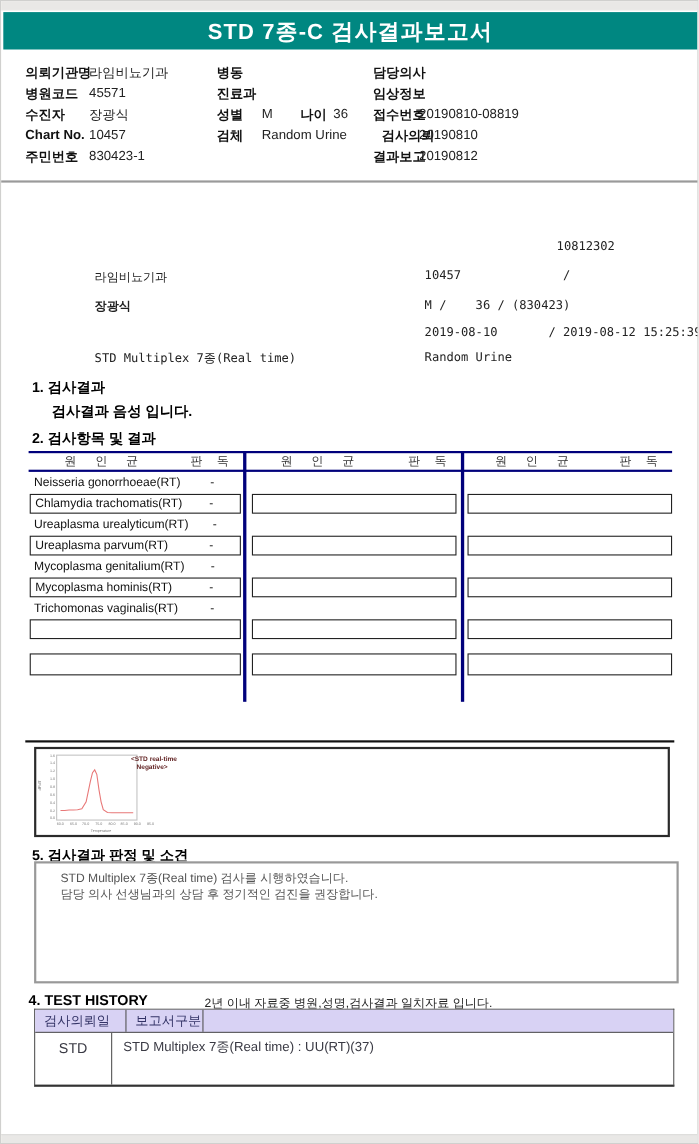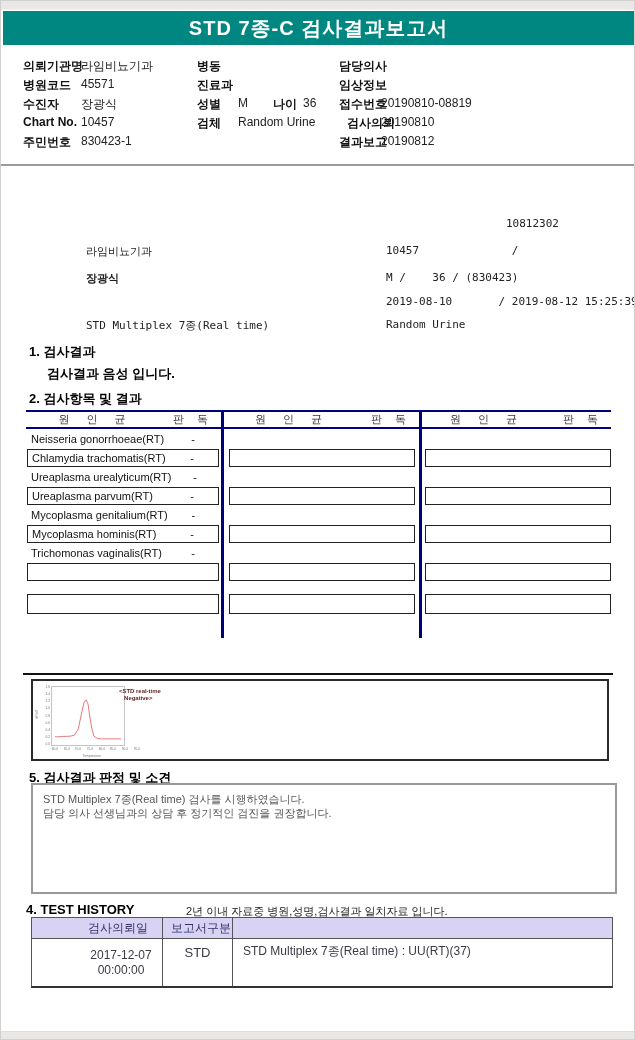--- a/index.html
+++ b/index.html
@@ -56,30 +56,30 @@
   .ytick-col { position:absolute; left:1px; top:4px; width:16px; height:62px; display:flex; flex-direction:column; justify-content:space-between; }
   .ytick-col span { font-size:6px; color:#777; text-align:right; transform:scale(0.55); transform-origin:right center; line-height:5px; }
   .xtick-row { position:absolute; left:16px; top:66px; width:78px; display:flex; justify-content:space-between; }
   .xtick-row span { font-size:6px; color:#777; transform:scale(0.55); line-height:5px; }
   .ylab { position:absolute; left:-4px; top:30px; font-size:6px; color:#777; transform:rotate(-90deg) scale(0.6); }
   .xlab { position:absolute; left:42px; top:72px; font-size:6px; color:#777; transform:scale(0.55); }
   .chart-title { position:absolute; left:86px; top:7px; font-size:7px; font-weight:bold; color:#5E1E1E; line-height:8px; transform:scale(0.85); transform-origin:left top; }
   .chart-title .t2 { padding-left:6px; }
 
   
-  .s3-box { position:absolute; left:30px; top:782px; width:586px; height:111px; border:2px solid #999; background:#fff; padding:7px 10px; }
+  .s3-box { position:absolute; left:30px; top:782px; width:586px; height:111px; border:2px solid #999; background:#fff; padding:7px 22px; }
   .s3-box div { font-size:11px; color:#555; line-height:14px; white-space:nowrap; }
 
   
   .s4-note { position:absolute; left:185px; top:903px; font-size:11px; color:#222; white-space:nowrap; }
   .ht { position:absolute; left:30px; top:916px; width:582px; border:1px solid #555; border-bottom:2px solid #333; }
   .ht-header { display:flex; height:21px; background:#D8D2F4; border-bottom:1px solid #555; }
   .ht-header > div { font-size:12px; color:#333366; display:flex; align-items:center; padding-left:8px; }
   .ht-row { display:flex; height:47px; }
-  .hc1 { width:83px; border-right:1px solid #555;margin-left:48px; }
+  .hc1 { width:83px; border-right:1px solid #555; }
   .hc2 { width:70px; border-right:1px solid #555; }
   .hc3 { flex:1; }
   .ht-row .hc1 { display:flex; flex-direction:column; align-items:center; justify-content:center; font-size:12px; color:#3a3a44; line-height:15px; }
   .ht-row .hc2 { display:flex; align-items:flex-start; justify-content:center; padding-top:6px; font-size:13px; color:#3a3a44; }
   .ht-row .hc3 { font-size:12px; color:#3a3a44; padding:4px 0 0 10px; }
 </style>
 </head>
 <body>
 
 <div class="page">
@@ -306,22 +306,18 @@
 
   <div class="sec-head" style="left:25px;top:901px">4. TEST HISTORY</div>
   <div class="s4-note">2년 이내 자료중 병원,성명,검사결과 일치자료 입니다.</div>
 
   <div class="ht">
     <div class="ht-header">
       <div class="hc1">검사의뢰일</div>
       <div class="hc2">보고서구분</div>
     </div>
     <div class="ht-row">
-      <div class="hc1">
-        <span>2017-12-07</span>
-        <span>00:00:00</span>
-      </div>
       <div class="hc2">STD</div>
       <div class="hc3">STD Multiplex 7종(Real time) : UU(RT)(37)</div>
     </div>
   </div>
 
 </div>
 
 </body></html>

